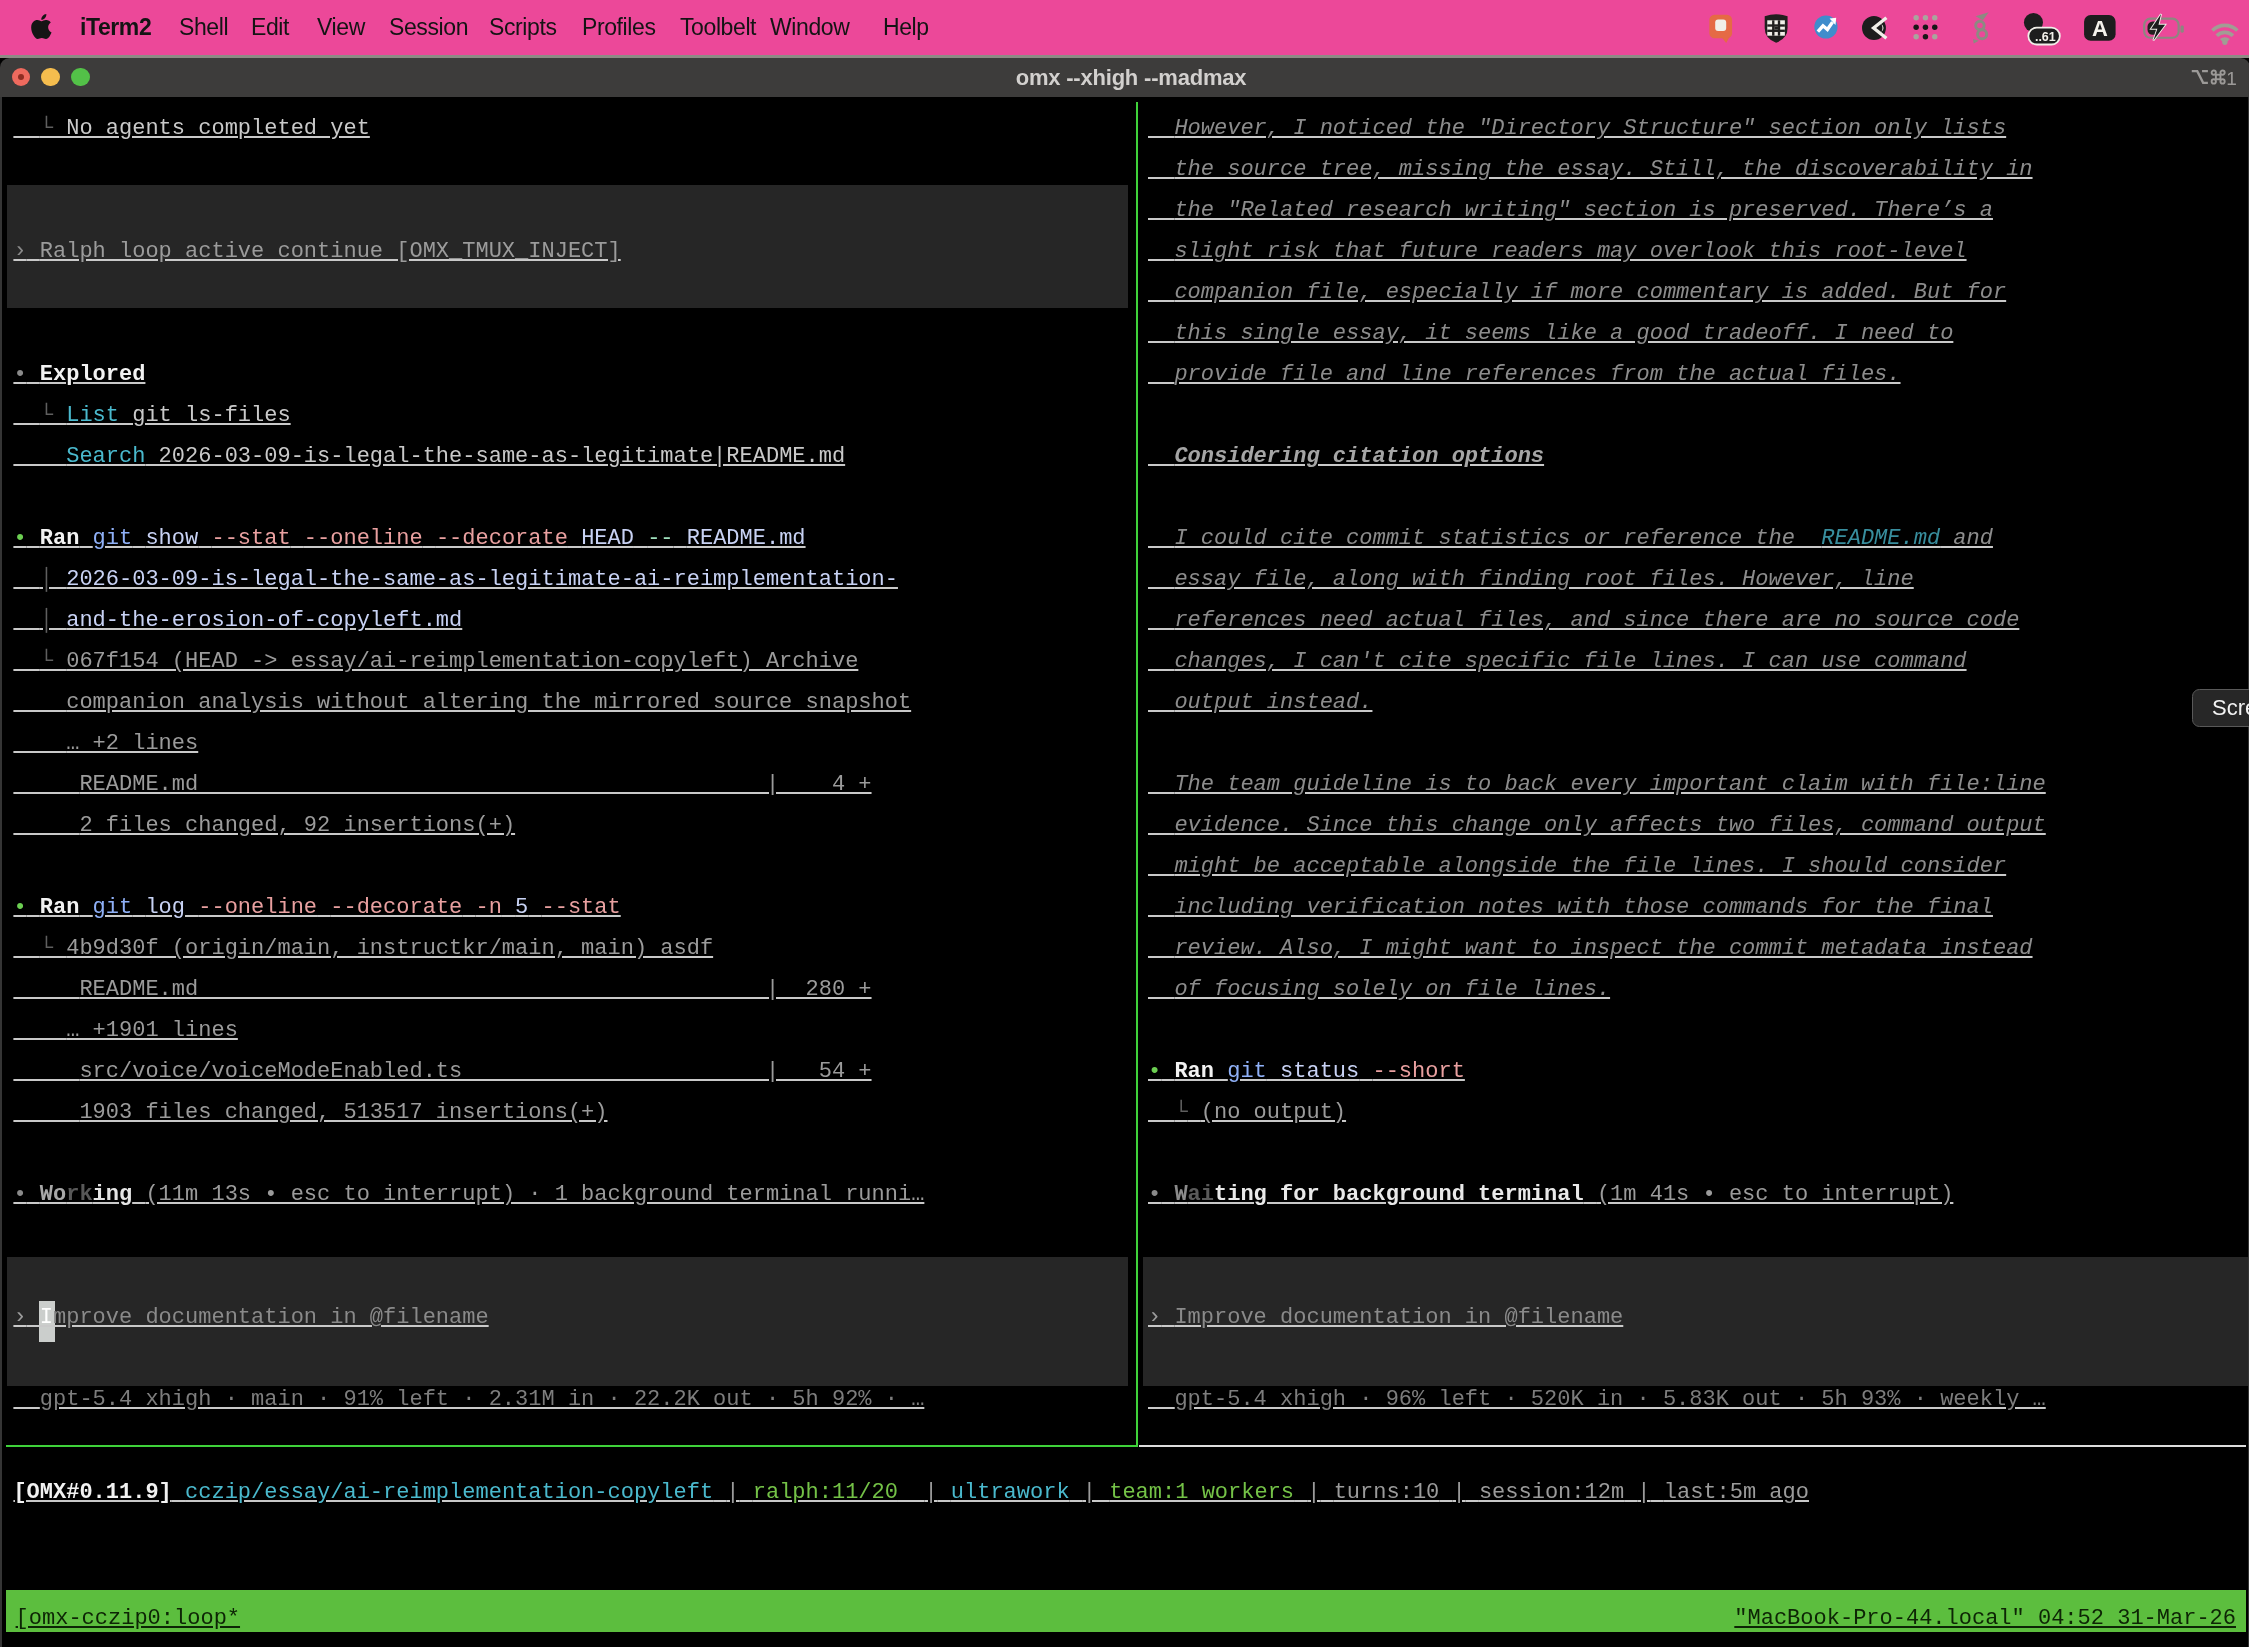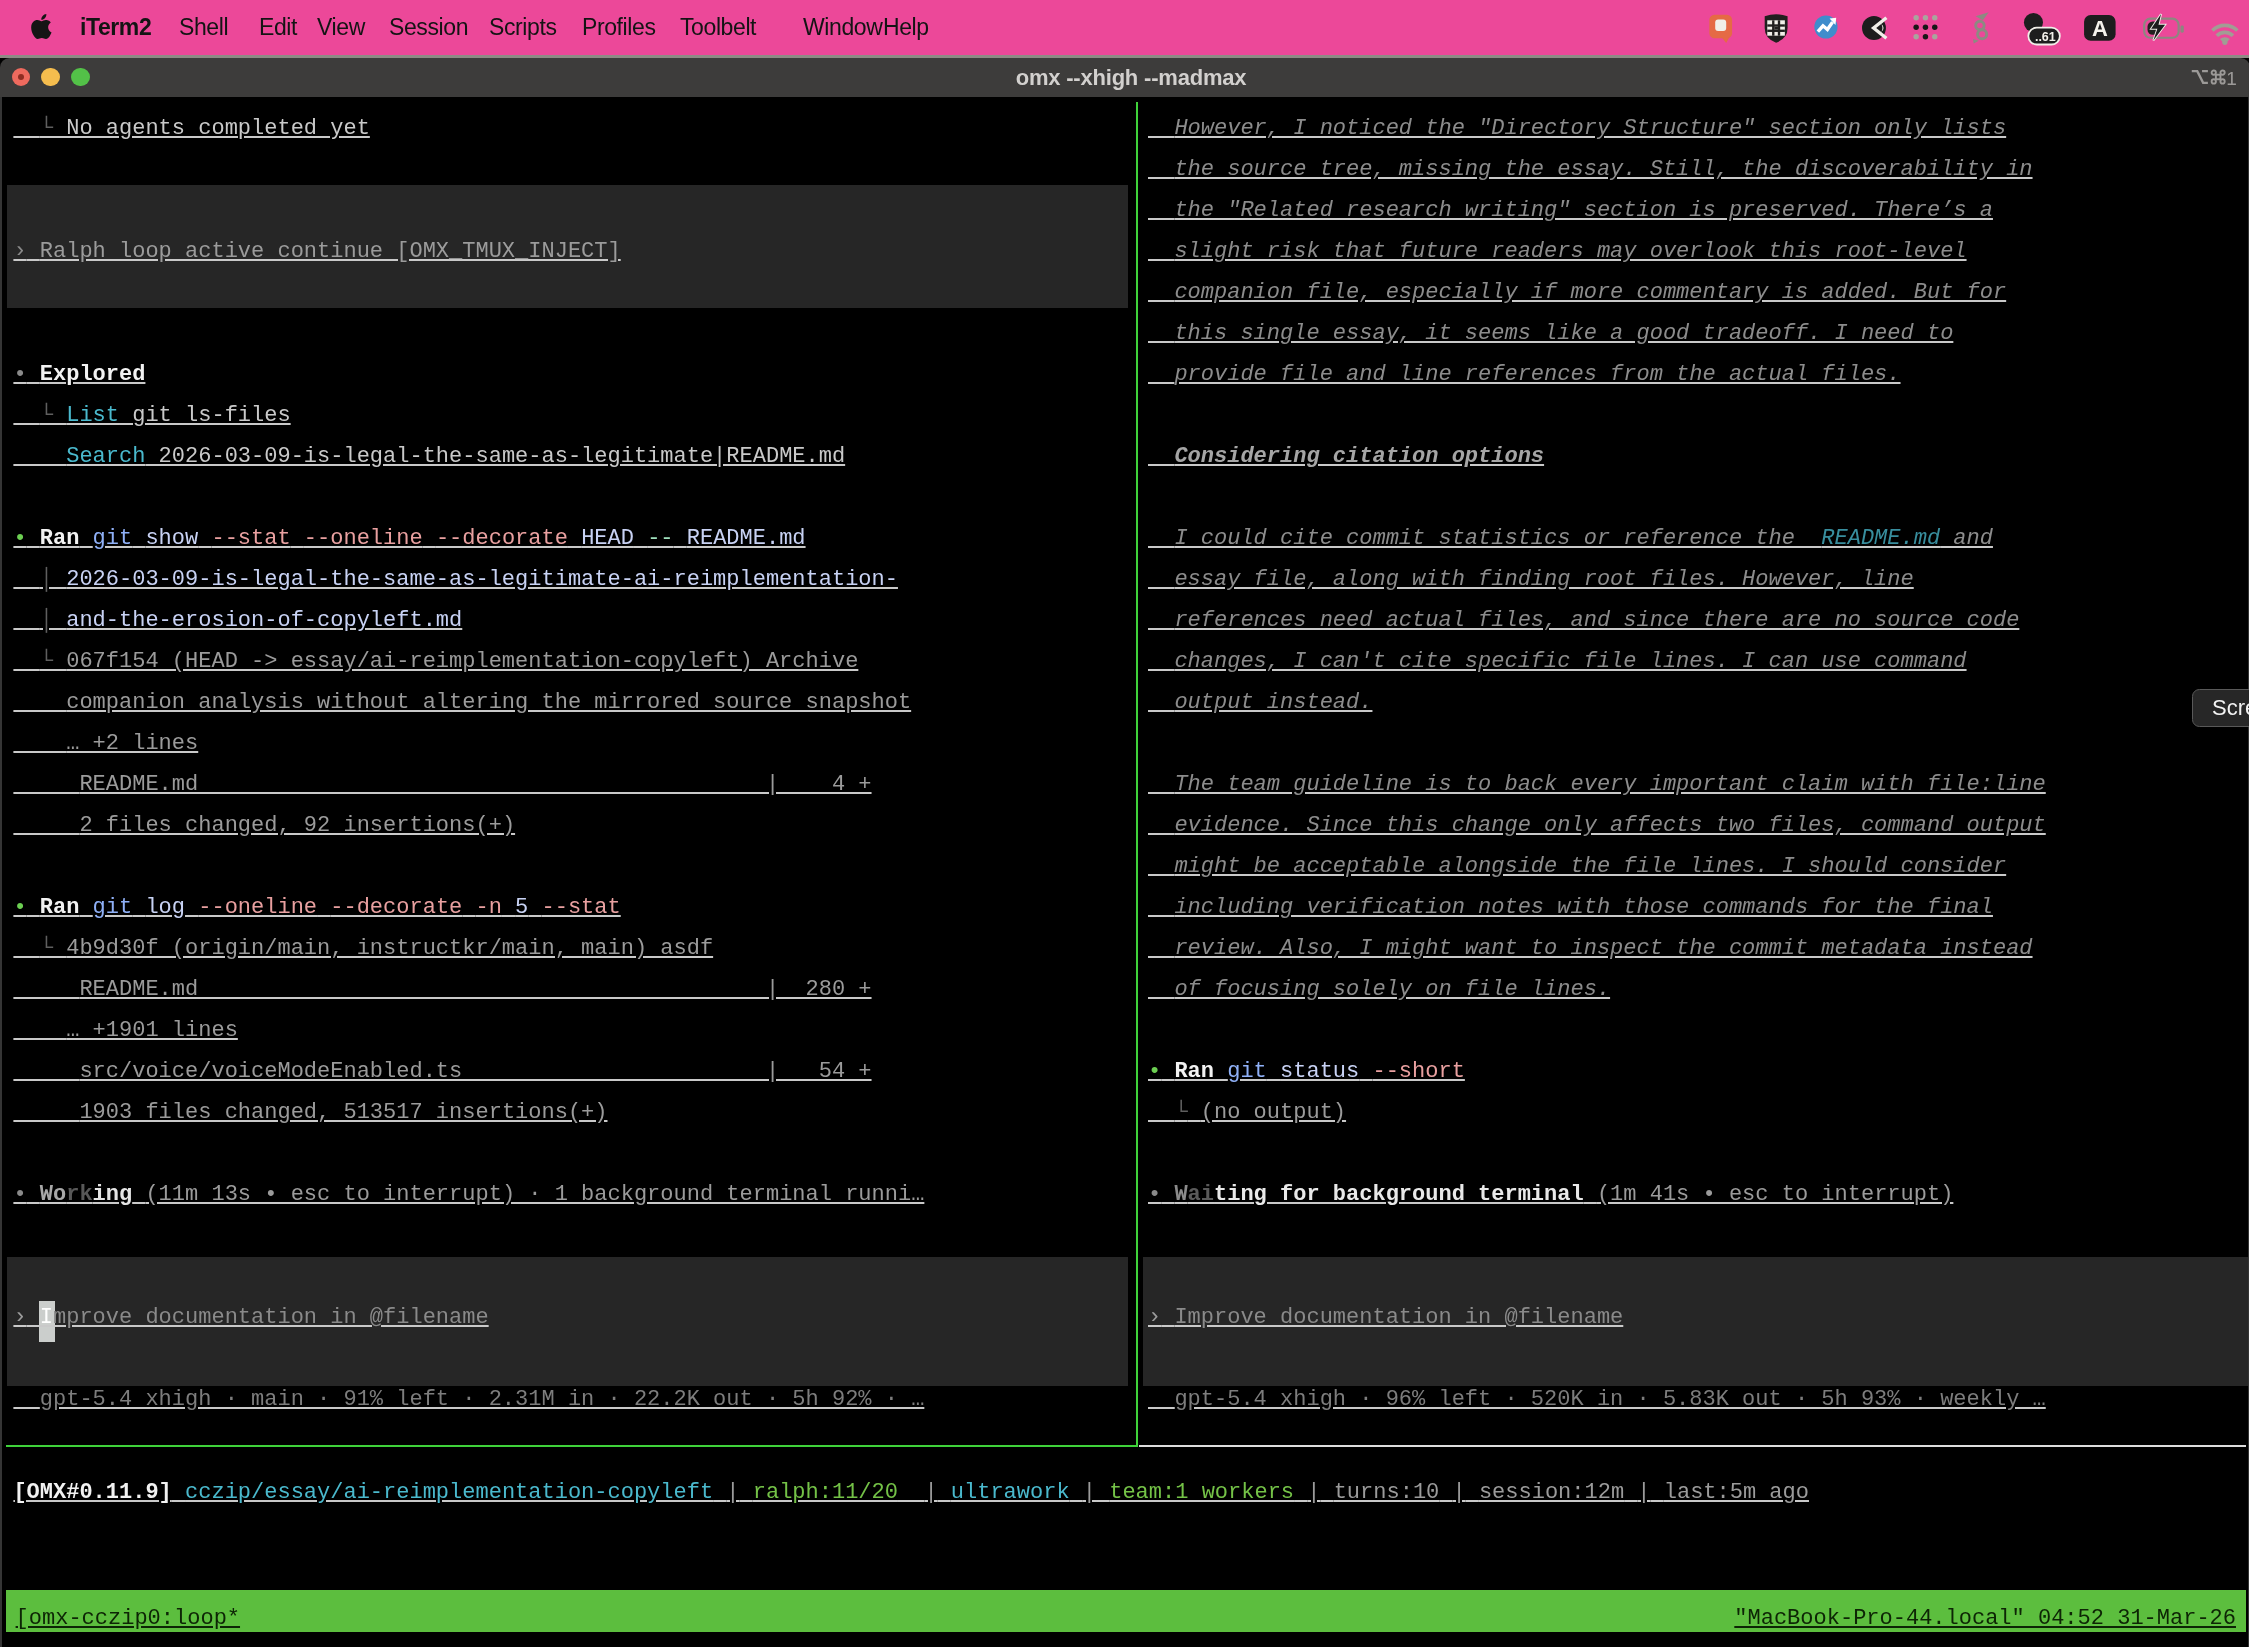--- a/index.html
+++ b/index.html
@@ -26,27 +26,27 @@
 .di{color:#8a8a8a;}
 .it{font-style:italic;color:#8c8c8c;}
 </style></head><body>
 
 <div id="menubar">
 <svg style="position:absolute;left:31px;top:14px" width="20.7" height="25" viewBox="0 0 814 1000">
       <path fill="#151515" d="M788.1 340.9c-5.8 4.5-108.2 62.2-108.2 190.5 0 148.4 130.3 200.9 134.2 202.2-.6 3.2-20.7 71.9-68.7 141.9-42.8 61.6-87.5 123.1-155.5 123.1s-85.5-39.5-164-39.5c-76.5 0-103.7 40.8-165.9 40.8s-105.6-57-155.5-127C46.7 790.7 0 663 0 541.8c0-194.4 126.4-297.5 250.8-297.5 66.1 0 121.2 43.4 162.7 43.4 39.5 0 101.1-46 176.3-46 28.5 0 130.9 2.6 198.3 99.2zm-234-181.5c31.1-36.9 53.1-88.1 53.1-139.3 0-7.1-.6-14.3-1.9-20.1-50.6 1.9-110.8 33.7-147.1 75.8-28.5 32.4-55.1 83.6-55.1 135.5 0 7.8 1.3 15.6 1.9 18.1 3.2.6 8.4 1.3 13.6 1.3 45.4 0 102.5-30.4 135.5-71.3z"></path>
     </svg>
 <div class="mi" style="left:80px;font-weight:bold;">iTerm2</div>
 <div class="mi" style="left:179px;">Shell</div>
-<div class="mi" style="left:251px;margin-left:8px;">Edit</div>
+<div class="mi" style="left:251px;">Edit</div>
 <div class="mi" style="left:317px;">View</div>
 <div class="mi" style="left:389px;">Session</div>
 <div class="mi" style="left:489px;">Scripts</div>
 <div class="mi" style="left:582px;">Profiles</div>
 <div class="mi" style="left:680px;">Toolbelt</div>
-<div class="mi" style="left:803px;">Window</div>
+<div class="mi" style="left:770px;">Window</div>
 <div class="mi" style="left:883px;">Help</div>
 
 <svg style="position:absolute;left:1704px;top:5.9px" width="546" height="44" viewBox="0 0 740 60">
 
   <rect x="5" y="12" width="31" height="32" rx="7" fill="#e56a45"></rect>
   <rect x="13" y="18.5" width="15" height="15.5" rx="4" fill="#f1efe9"></rect>
   <path d="M22 43 L32 43 L28 50.5 Z" fill="#e56a45"></path>
 
   <path d="M80.5 14 Q96 8.5 111.7 14 L111.7 30 Q111.7 44.5 96 50 Q80.5 44.5 80.5 30 Z" fill="#201f1e"></path>
   <rect x="84" y="19.5" width="24" height="21" fill="#f1efe9"></rect>

